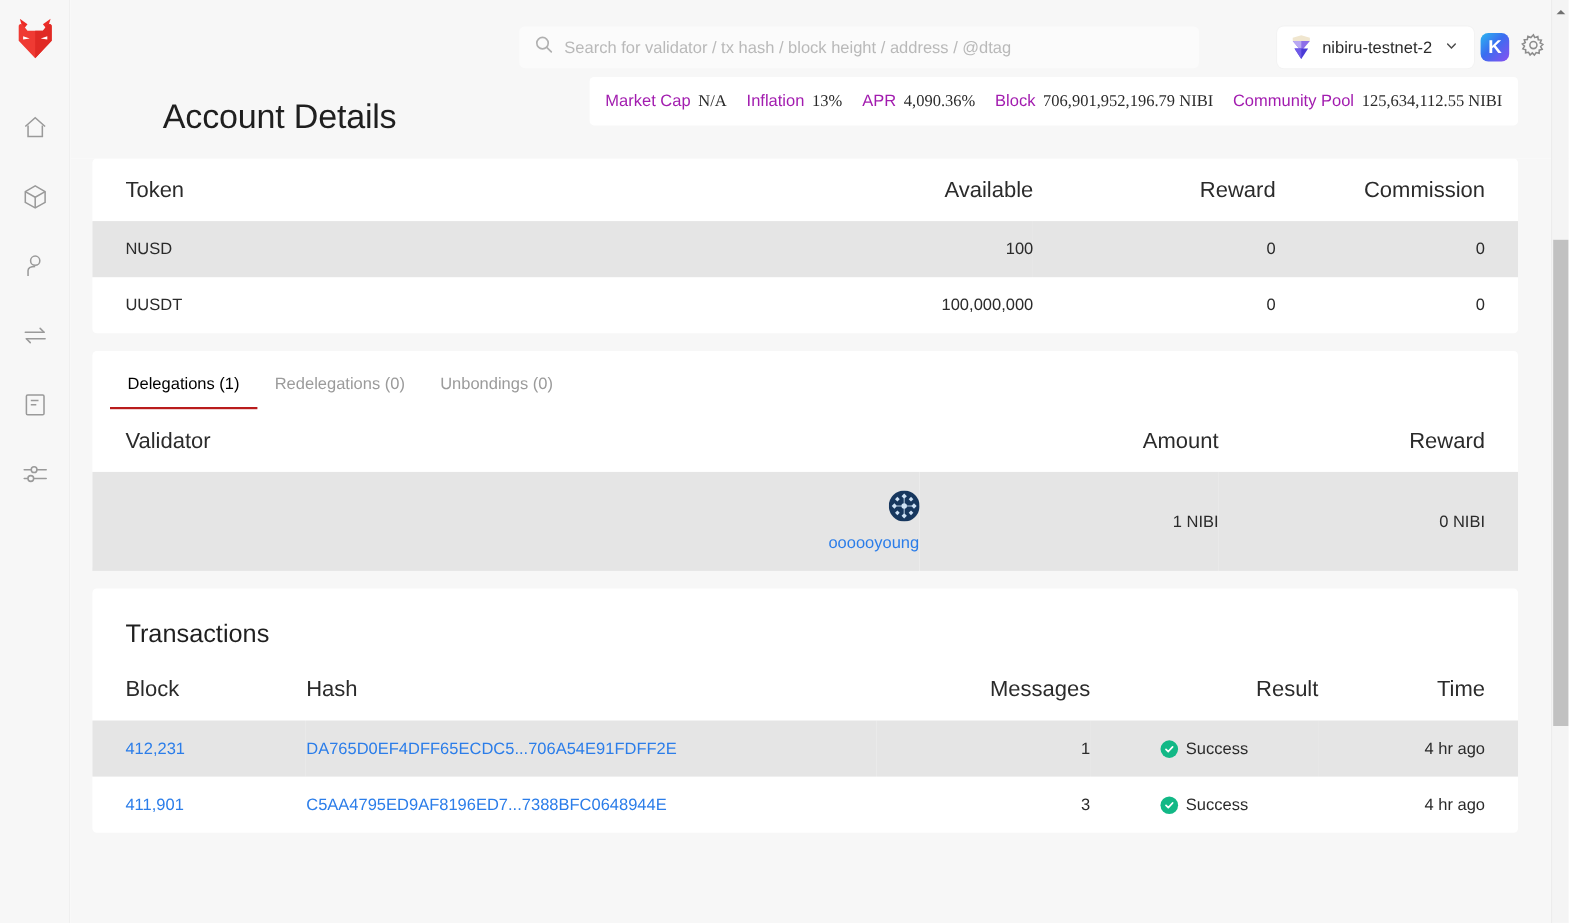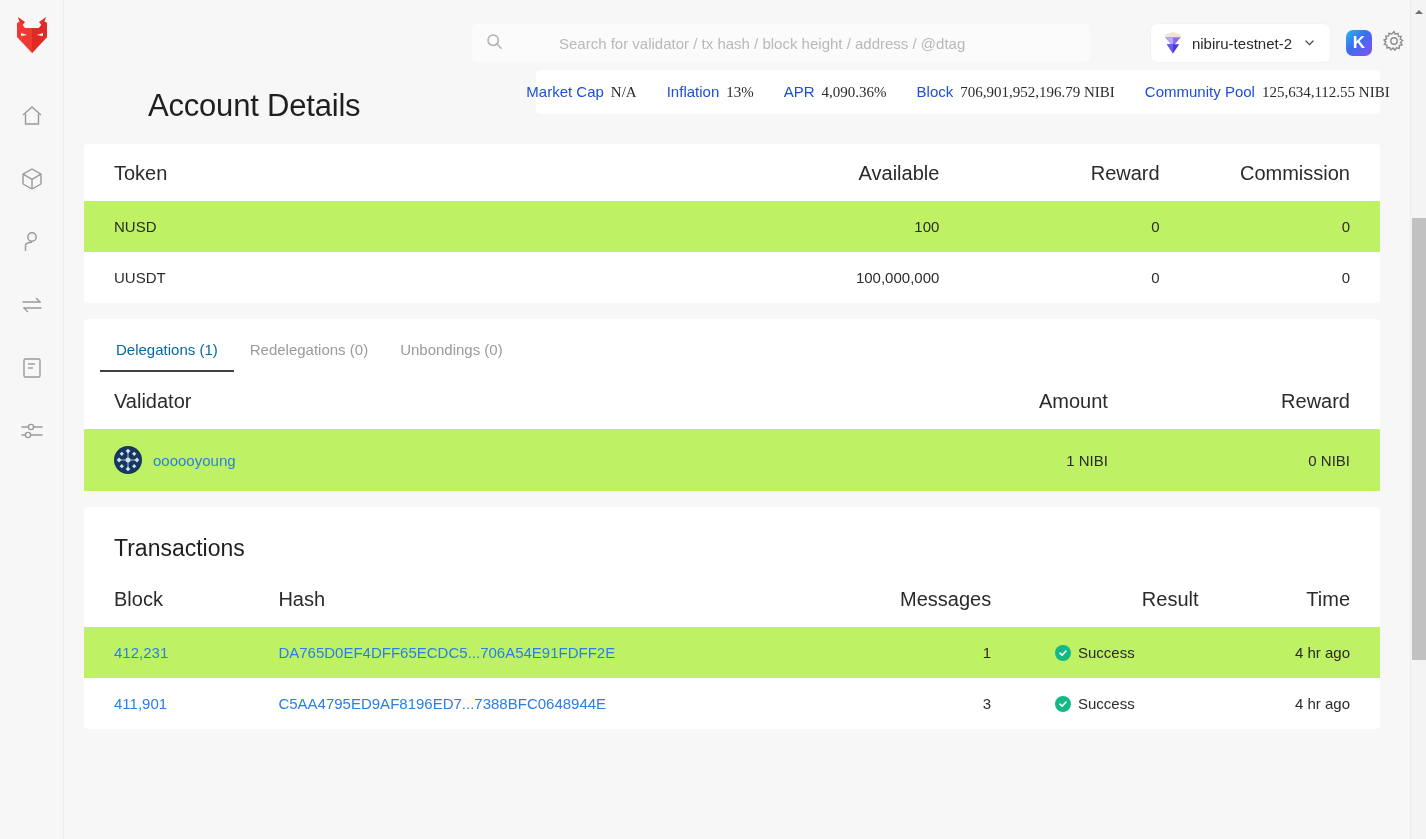--- a/index.html
+++ b/index.html
@@ -50,26 +50,26 @@
     width: 618px; height: 38px;
     background: #fbfbfb;
     border-radius: 5px;
     display: flex; align-items: center;
     padding: 0 14px;
   }
   #search-wrap svg { margin-right: 10px; flex: none; }
   #search-input {
     border: none; outline: none; background: transparent;
     font-family: "Liberation Sans", sans-serif;
-    font-size: 15px; color: #3a3a3a; width: 100%; margin-left: 46px;
+    font-size: 15px; color: #3a3a3a; width: 100%;
   }
   #search-input::placeholder { color: #b9b9b9; }
 
   #net-select {
-    position: absolute; right: 96px; top: 24px;
+    position: absolute; right: 86px; top: 24px;
     height: 38px; background: #ffffff; border-radius: 6px;
     display: flex; align-items: center; gap: 9px;
     padding: 0 14px 0 12px; cursor: pointer;
     font-size: 15px; color: #2b2b2b;
     box-shadow: 0 0 0 1px rgba(0,0,0,0.015);
   }
   #net-logo { width: 20px; height: 24px; flex: none; }
   #chev { margin-left: 2px; }
 
   #wallet-badge {
@@ -95,22 +95,22 @@
   }
   #stats-bar {
     position: absolute; left: 472px; top: 0px;
     right: 46px; height: 44px;
     background: #ffffff; border-radius: 4px;
     display: flex; align-items: center; justify-content: center;
     gap: 0px; font-size: 15px; color: #2b2b2b;
     padding: 0 22px;
   }
   .stat { display: flex; align-items: baseline; gap: 7px; white-space: nowrap; }
-  .stat + .stat { margin-left: 30px; }
-  .stat-label { color: #1d4ed8; }
+  .stat + .stat { margin-left: 18px; }
+  .stat-label { color: #a21caf; }
   .stat-value { color: #2b2b2b; font-family: Liberation Serif, serif; }
 
   
   #body-scroll {
     position: absolute; left: 0; right: 0; top: 144px; bottom: 0;
     background: #f7f7f7;
     overflow: hidden;
   }
   .card {
     background: #ffffff;
@@ -124,21 +124,21 @@
     font-weight: 400; font-size: 20px; color: #2b2b2b;
     padding: 18px 0 16px 0;
     text-align: right; white-space: nowrap;
   }
   td {
     font-size: 15px; color: #2b2b2b;
     padding: 17px 0 17px 0;
     text-align: right; white-space: nowrap;
   }
   th.left, td.left { text-align: left; }
-  tr.striped td { background: #bef264; }
+  tr.striped td { background: #e5e5e5; }
   .pad-l { padding-left: 30px; }
   .pad-r { padding-right: 30px; }
 
   .link { color: #2b7de9; text-decoration: none; cursor: pointer; }
 
   
   .tok-c1 { width: 46%; }
   .tok-c2 { width: 20%; }
   .tok-c3 { width: 17%; }
   .tok-c4 { width: 17%; }
@@ -148,28 +148,28 @@
     display: flex; align-items: flex-end;
     padding: 12px 0 0 16px;
     border-bottom: 0;
   }
   .tab {
     font-size: 15px; color: #9b9b9b;
     padding: 10px 16px 12px 16px;
     cursor: pointer; white-space: nowrap;
     border-bottom: 2px solid transparent;
   }
-  .tab.active { color: #0369a1; border-bottom: 2px solid #404040; }
+  .tab.active { color: #000000; border-bottom: 2px solid #b91c1c; }
 
   
   .del-c1 { width: 58%; }
   .del-c2 { width: 21%; }
   .del-c3 { width: 21%; }
 
-  .val-cell { display: flex; align-items: center; gap: 11px; }
+  .val-cell { display: flex; align-items: flex-end; gap: 11px; flex-direction: column; }
   .identicon {
     width: 28px; height: 28px; border-radius: 50%;
     flex: none; display:block;
   }
 
   
   #tx-card { padding-top: 4px; }
   #tx-title {
     font-size: 23px; color: #1f1f1f; font-weight: 400;
     padding: 24px 0 8px 30px;

